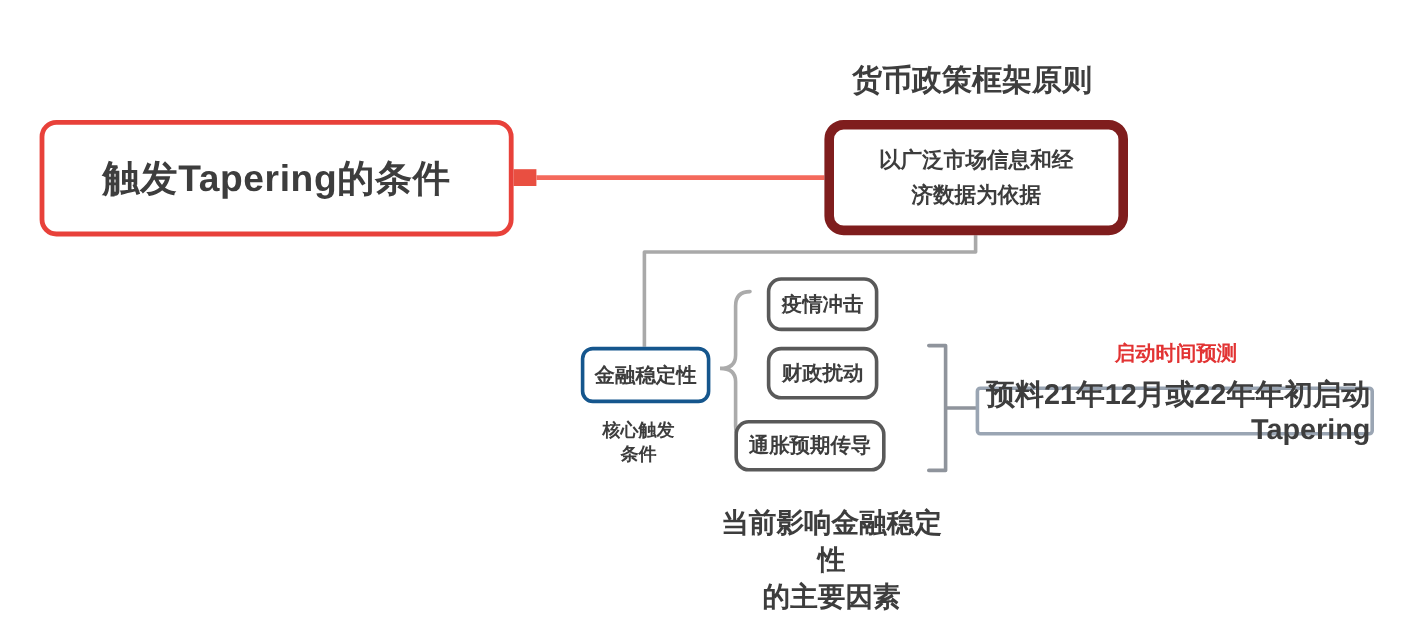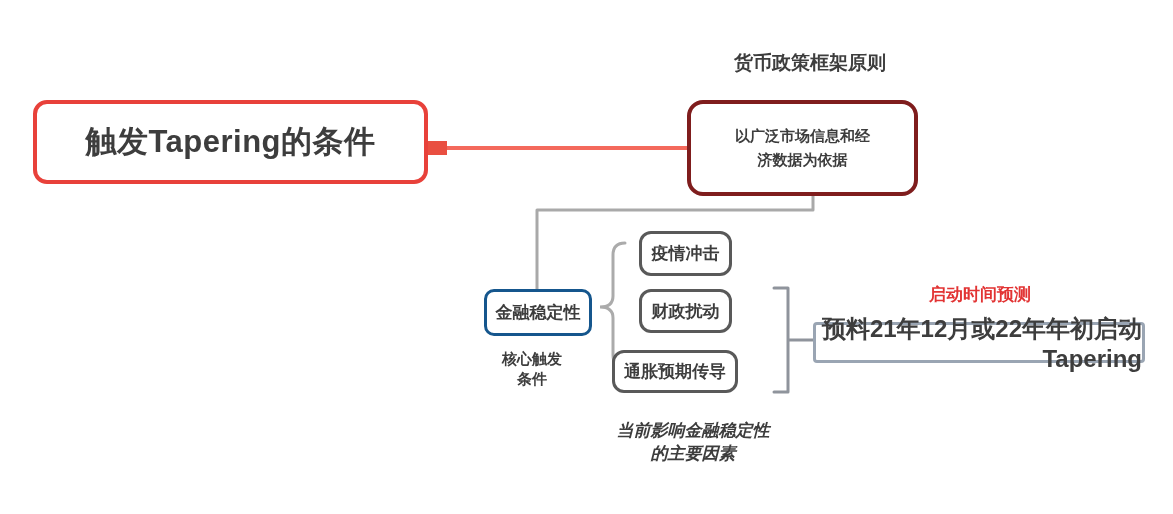--- a/index.html
+++ b/index.html
@@ -30,32 +30,32 @@
     display: flex;
     align-items: center;
     justify-content: center;
     text-align: center;
     font-weight: bold;
     color: #3d3d3d;
     white-space: pre-line;
   }
   .root-node {
     left: 33px; top: 100px;
-    width: 395px; height: 84px;
+    width: 395px; height: 97px;
     border: 4px solid #e8413a;
     border-radius: 14px;
     font-size: 31px;
     letter-spacing: 0.5px;
   }
   .principle-node {
     left: 687px; top: 100px;
-    width: 231px; height: 96px;
-    border: 4px solid #7f1d1d;
+    width: 253px; height: 96px;
+    border: 8px solid #7f1d1d;
     border-radius: 16px;
-    font-size: 15px;
+    font-size: 18px;
     line-height: 1.6;
   }
   .stability-node {
     left: 484px; top: 289px;
     width: 108px; height: 47px;
     border: 3px solid #15568d;
     border-radius: 10px;
     font-size: 17px;
   }
   .factor-node {
@@ -78,35 +78,34 @@
     position: absolute;
     z-index: 2;
     font-weight: bold;
     color: #3d3d3d;
     text-align: center;
     white-space: pre-line;
   }
   #principle-label {
     left: 690px; top: 50px;
     width: 240px;
-    font-size: 19px;
+    font-size: 25px;
     font-family: Liberation Mono, monospace;
   }
   #stability-note {
     left: 472px; top: 349px;
     width: 120px;
     font-size: 15px;
     line-height: 1.35;
   }
   #factors-note {
     left: 593px; top: 420px;
     width: 200px;
-    font-size: 17px;
+    font-size: 23px;
     line-height: 1.35;
-    font-style: italic;
   }
   #summary-label {
     left: 880px; top: 283px;
     width: 200px;
     font-size: 17px;
     color: #e23333;
   }
 </style>
 </head>
 <body>

